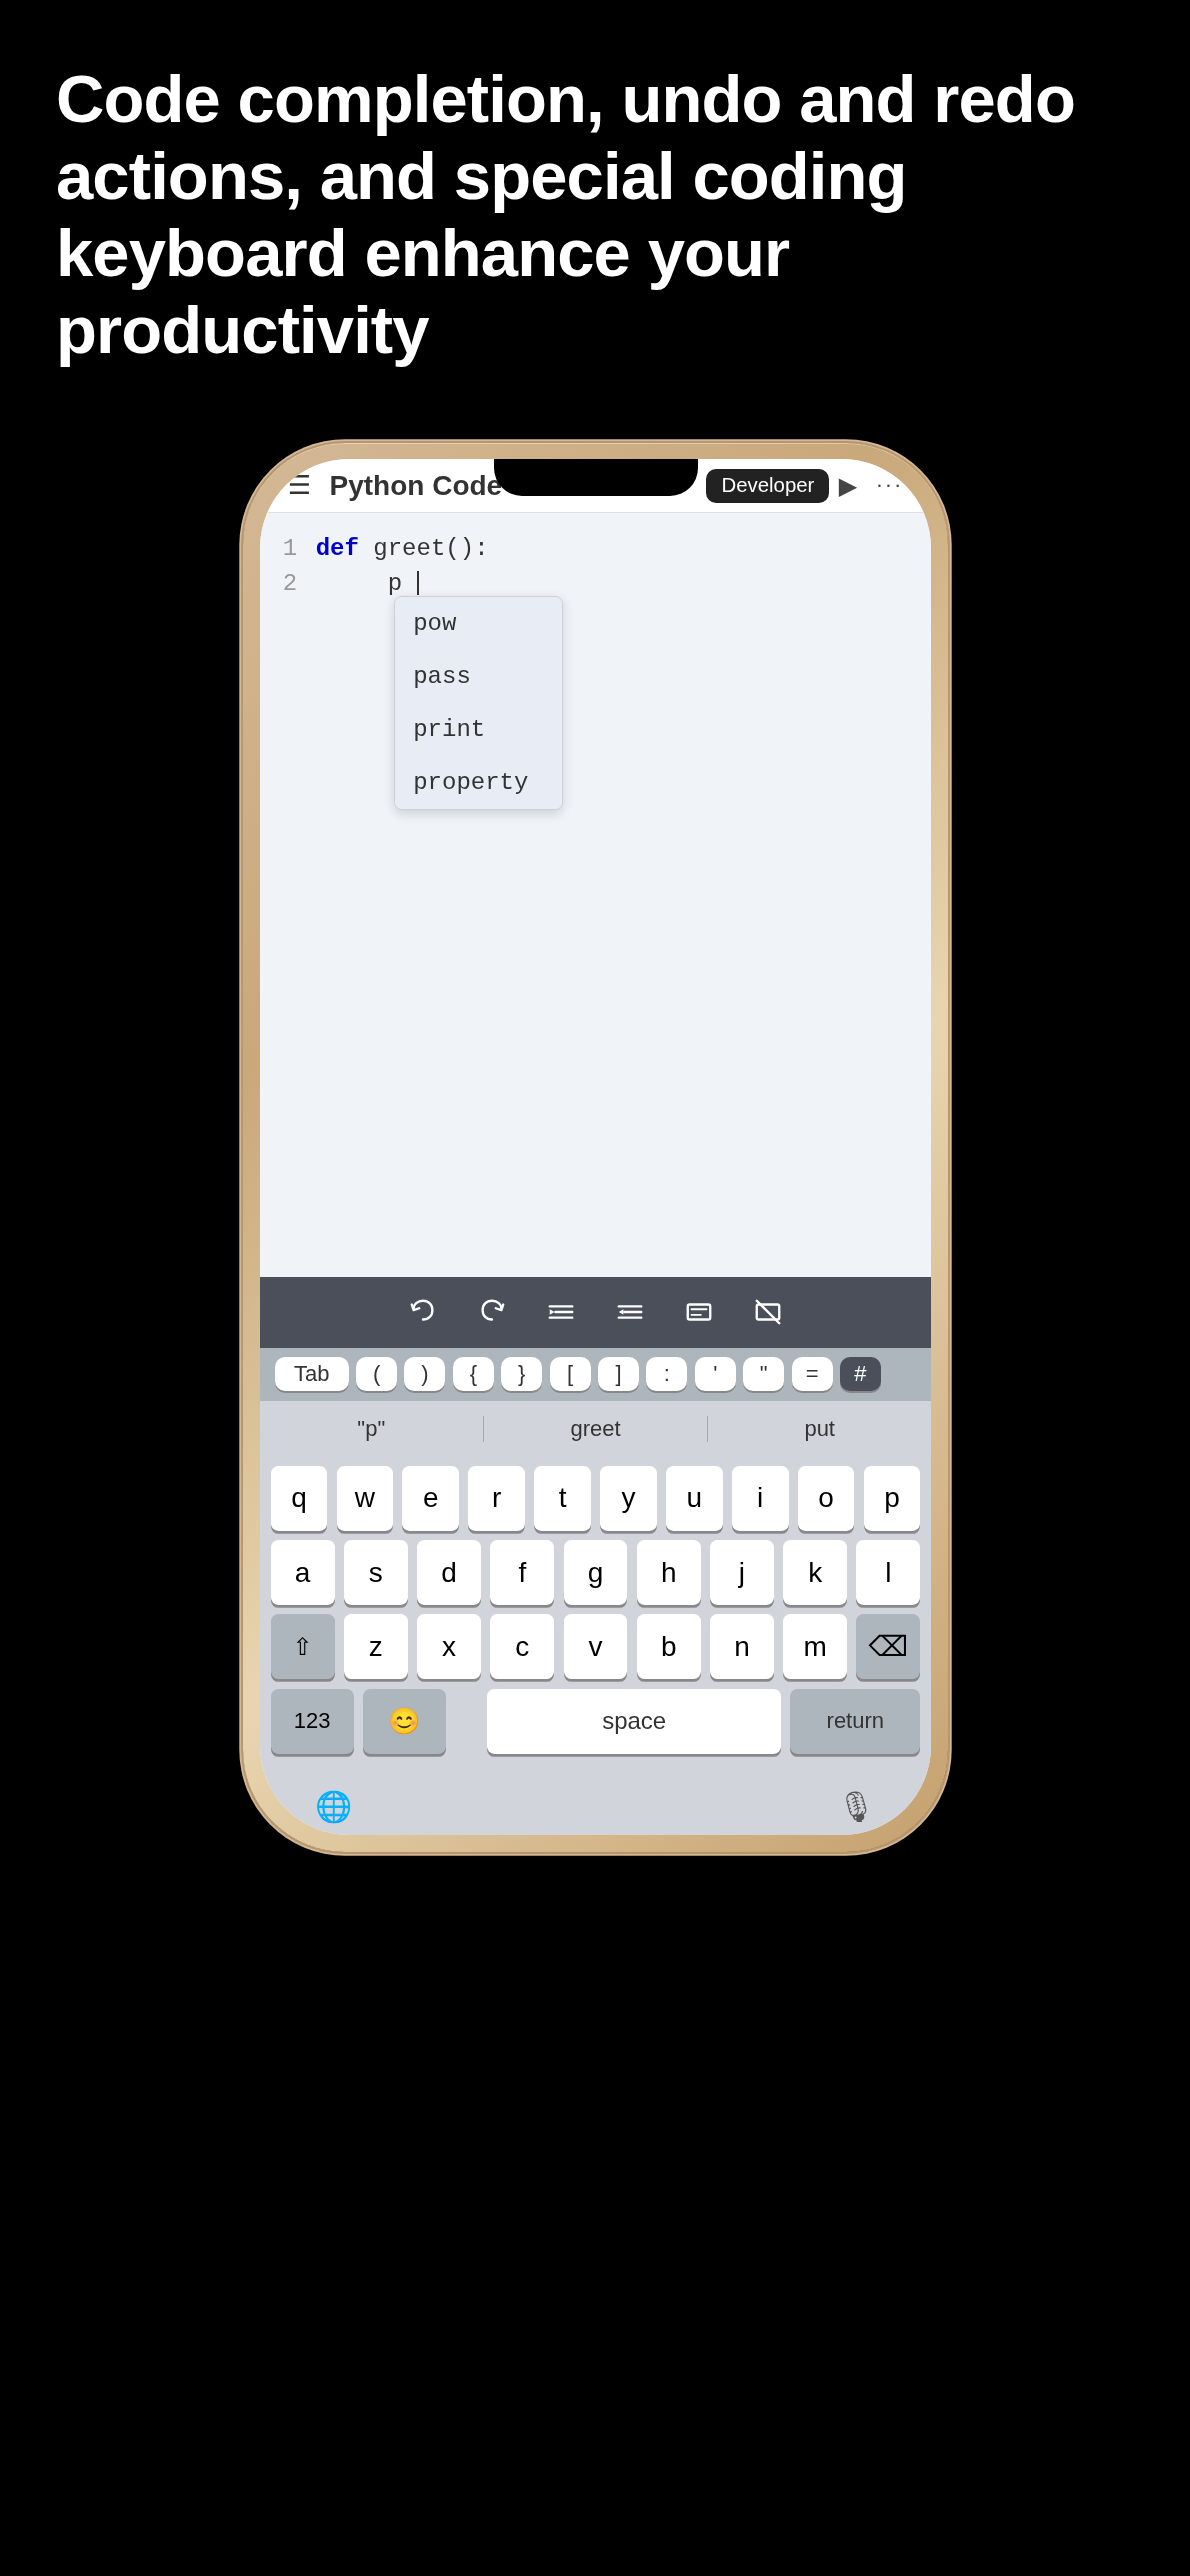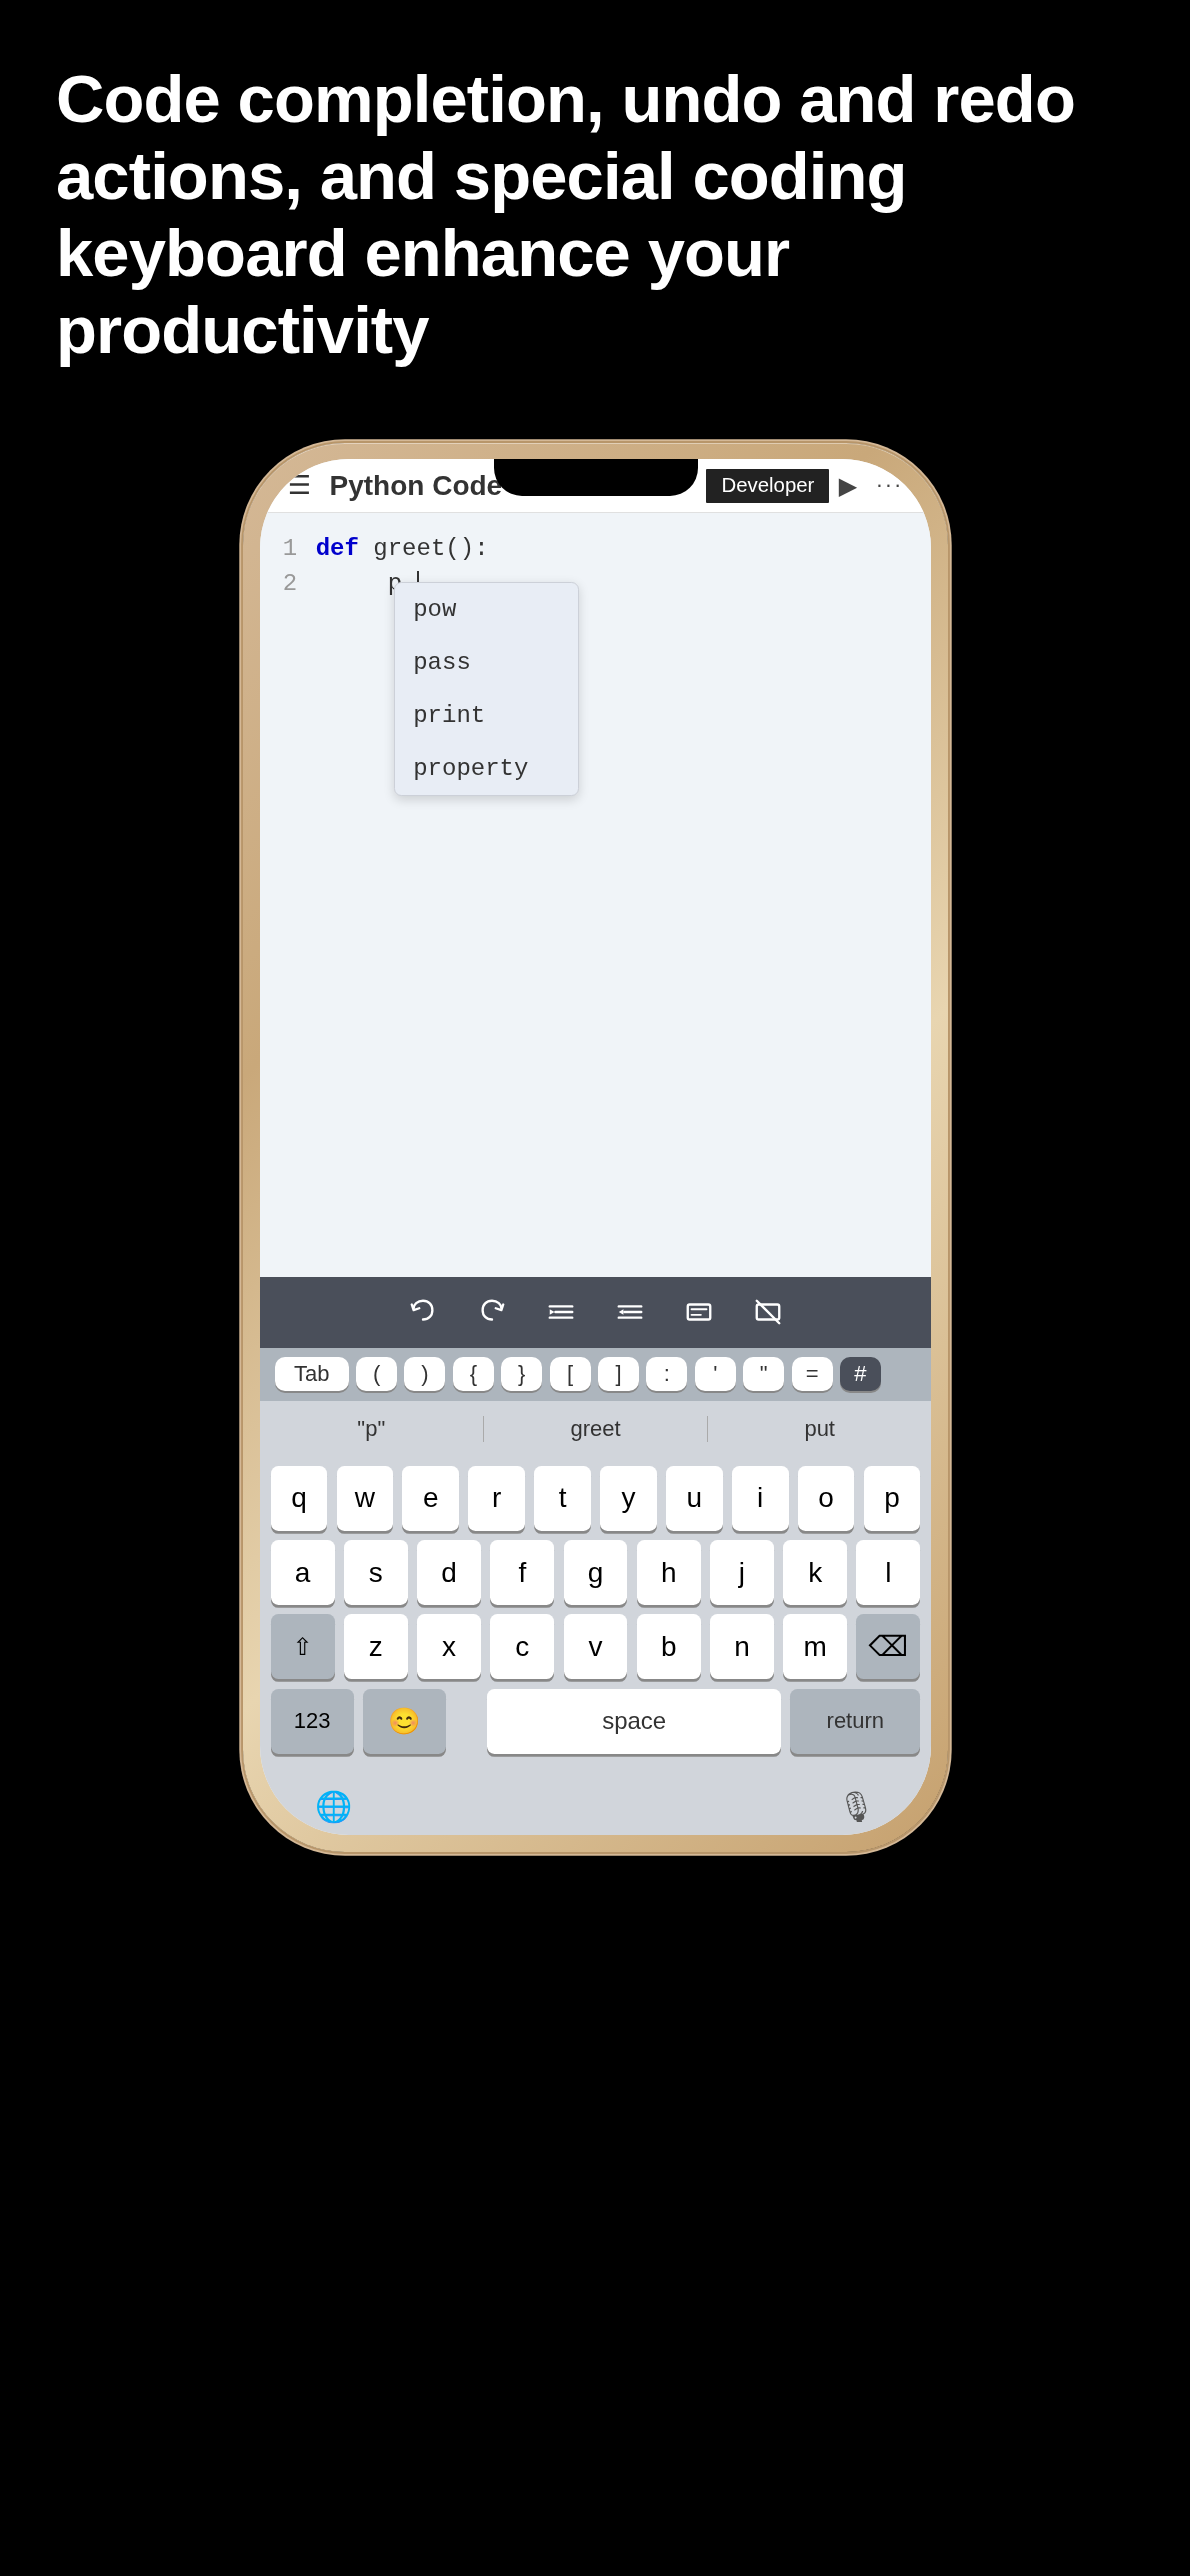--- a/index.html
+++ b/index.html
@@ -156,21 +156,21 @@
       color: #333;
       flex: 1;
     }
 
     .developer-badge {
       background: #222;
       color: #fff;
       font-size: 20.4px;
       font-weight: 500;
       padding: 5.6px 15px;
-      border-radius: 1px;
+      border-radius: 10px;
       margin-left: -18.5px;
       position: relative;
       z-index: 2;
     }
 
     .header-actions {
       display: flex;
       gap: 18.5px;
       margin-left: 9.3px;
     }
@@ -225,26 +225,26 @@
       width: 1.9px;
       height: 24px;
       background: #333;
       vertical-align: middle;
       margin-left: 0.9px;
     }
 
     
     .autocomplete {
       position: absolute;
-      top: 69px;
+      top: 83px;
       left: 134px;
       background: #e8edf5;
       border: 0.9px solid #ccd0d8;
       border-radius: 7.4px;
-      width: 185px;
+      width: 169px;
       overflow: hidden;
       box-shadow: 0 3.7px 11px rgba(0,0,0,0.15);
     }
 
     .autocomplete-item {
       padding: 13px 18.5px;
       font-size: 24px;
       font-family: 'Courier New', monospace;
       color: #333;
       cursor: pointer;

